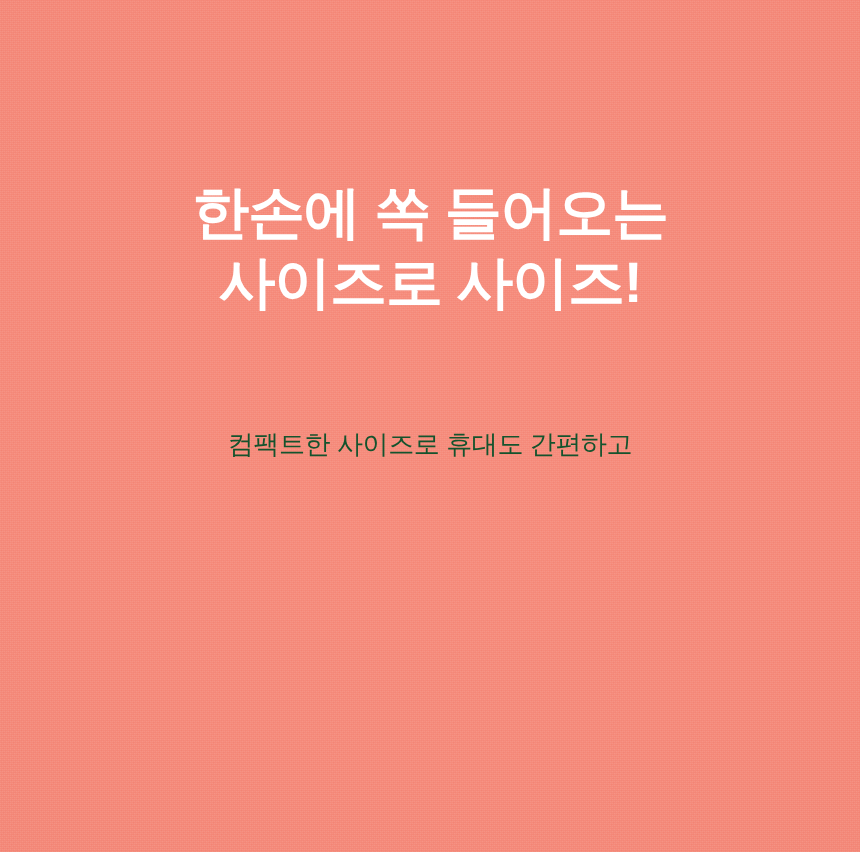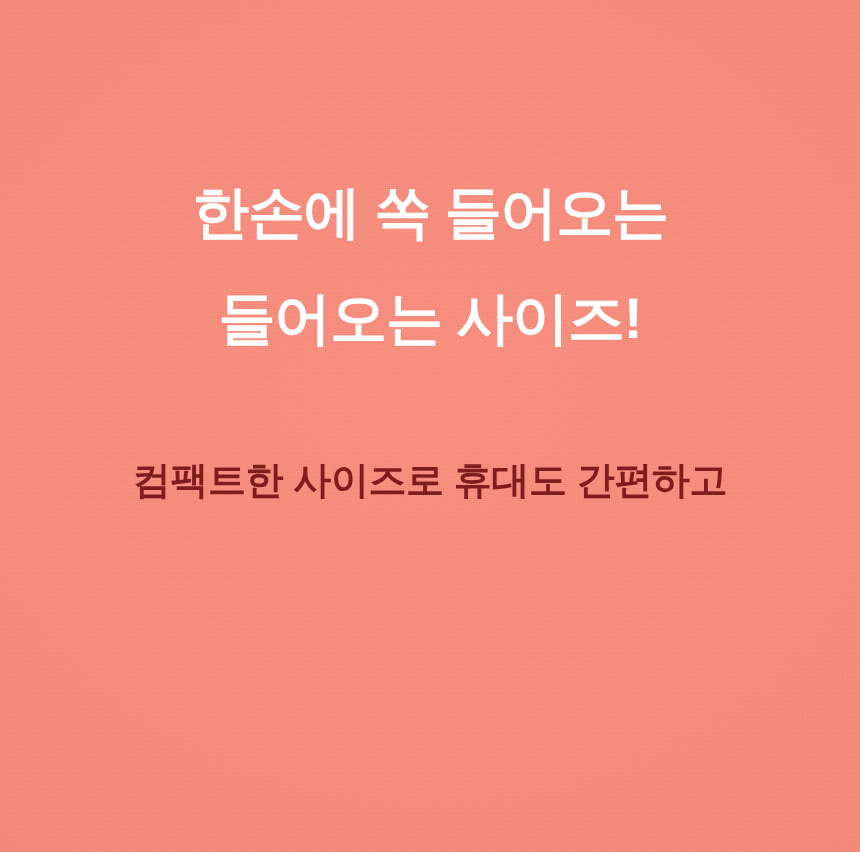--- a/index.html
+++ b/index.html
@@ -89,21 +89,20 @@
     flex-direction: column;
     align-items: center;
     text-align: center;
   }
 
   .headline-block {
     margin-top: 178px;
     display: flex;
     flex-direction: column;
     align-items: center;
-    gap: 36px;
   }
 
   .headline-line {
     color: #ffffff;
     font-size: 57px;
     font-weight: 700;
     line-height: 70px;
     letter-spacing: -1.2px;
     white-space: nowrap;
     word-break: keep-all;
@@ -111,42 +110,42 @@
   }
 
   .body-block {
     margin-top: 92px;
     display: flex;
     flex-direction: column;
     align-items: center;
   }
 
   .body-line {
-    color: #7f1d1d;
-    font-size: 38px;
-    font-weight: 700;
+    color: #14532d;
+    font-size: 26px;
+    font-weight: 400;
     line-height: 68px;
     letter-spacing: -0.4px;
     white-space: nowrap;
     word-break: keep-all;
   }
 </style>
 </head>
 <body>
 
 <div class="promo-banner">
 
   <div class="vignette-overlay"></div>
   <div class="grain-overlay"></div>
 
   <div class="content">
 
     <div class="headline-block">
       <div class="headline-line">한손에 쏙 들어오는</div>
-      <div class="headline-line">들어오는 사이즈!</div>
+      <div class="headline-line">사이즈로 사이즈!</div>
     </div>
 
     <div class="body-block">
       <div class="body-line">컴팩트한 사이즈로 휴대도 간편하고</div>
     </div>
 
   </div>
 </div>
 
 </body></html>

